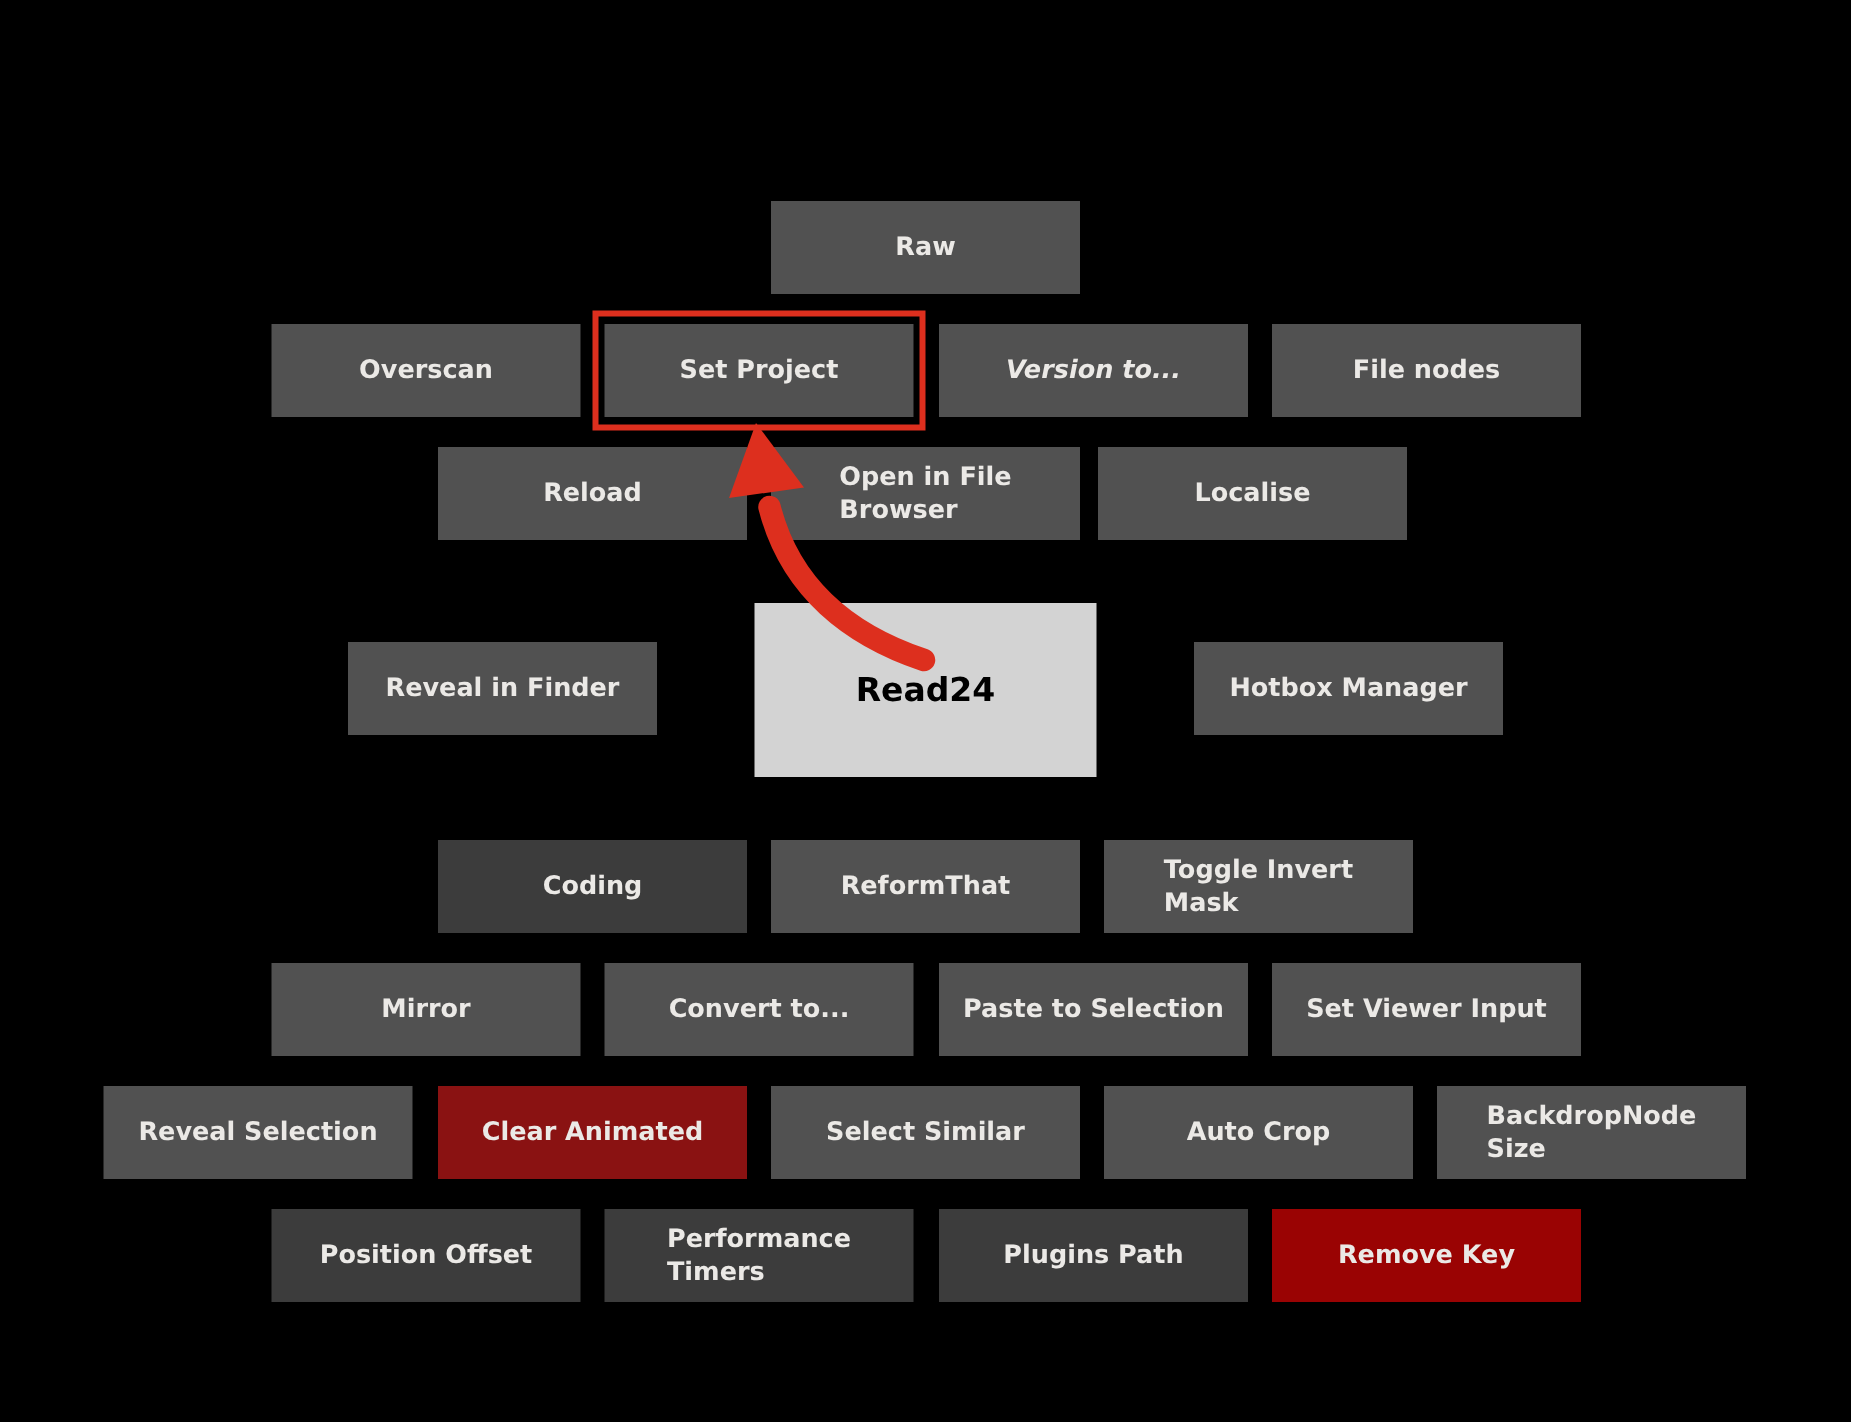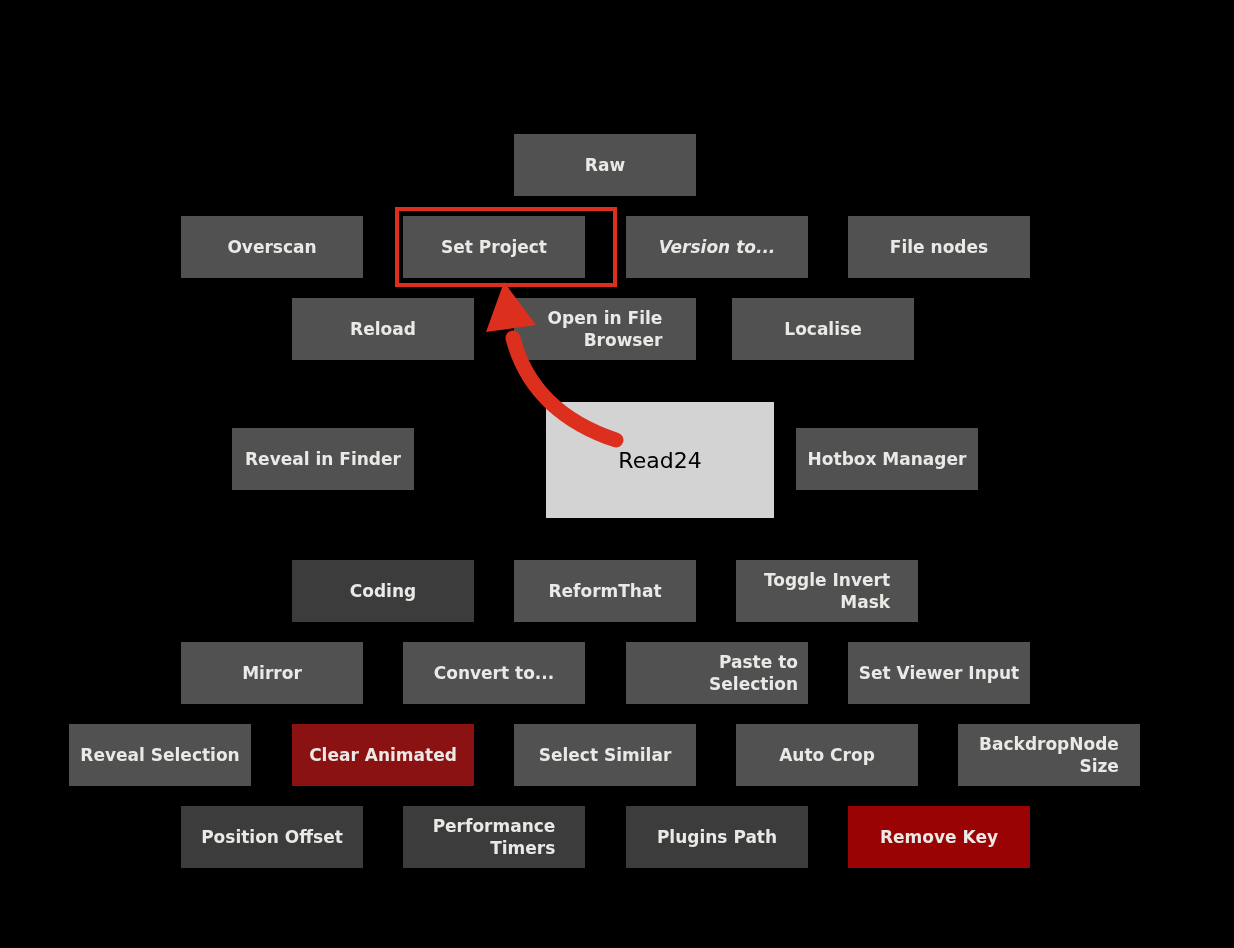--- a/index.html
+++ b/index.html
@@ -13,27 +13,27 @@
     overflow: hidden;
     background: var(--background, #000000);
     font-family: "DejaVu Sans", "Liberation Sans", sans-serif;
   }
   .stage {
     position: absolute;
     inset: 0;
   }
   .btn {
     position: absolute;
-    width: 182px;
+    width: 206px;
     height: 62px;
     box-sizing: border-box;
     display: flex;
     align-items: center;
     justify-content: center;
-    text-align: right;
+    text-align: left;
     padding: 4px 10px;
     font-weight: bold;
     font-size: 17px;
     line-height: 1.3;
     white-space: pre-line;
     color: var(--button_text, #ebe9e6);
     background: var(--button_bg, #515151);
     cursor: default;
   }
   .btn.dark { background: var(--button_bg_dark, #3c3c3c); }
@@ -43,23 +43,22 @@
     position: absolute;
     left: 503px;
     top: 402px;
     width: 228px;
     height: 116px;
     display: flex;
     align-items: center;
     justify-content: center;
     background: var(--center_bg, #d3d3d3);
     color: var(--center_text, #000000);
-    font-weight: normal;
+    font-weight: bold;
     font-size: 22px;
-    margin-left: 43px;
   }
   .highlight-box {
     position: absolute;
     left: 395px;
     top: 207px;
     width: 222px;
     height: 80px;
     box-sizing: border-box;
     border: 4px solid var(--highlight, #dd2f1e);
     pointer-events: none;

